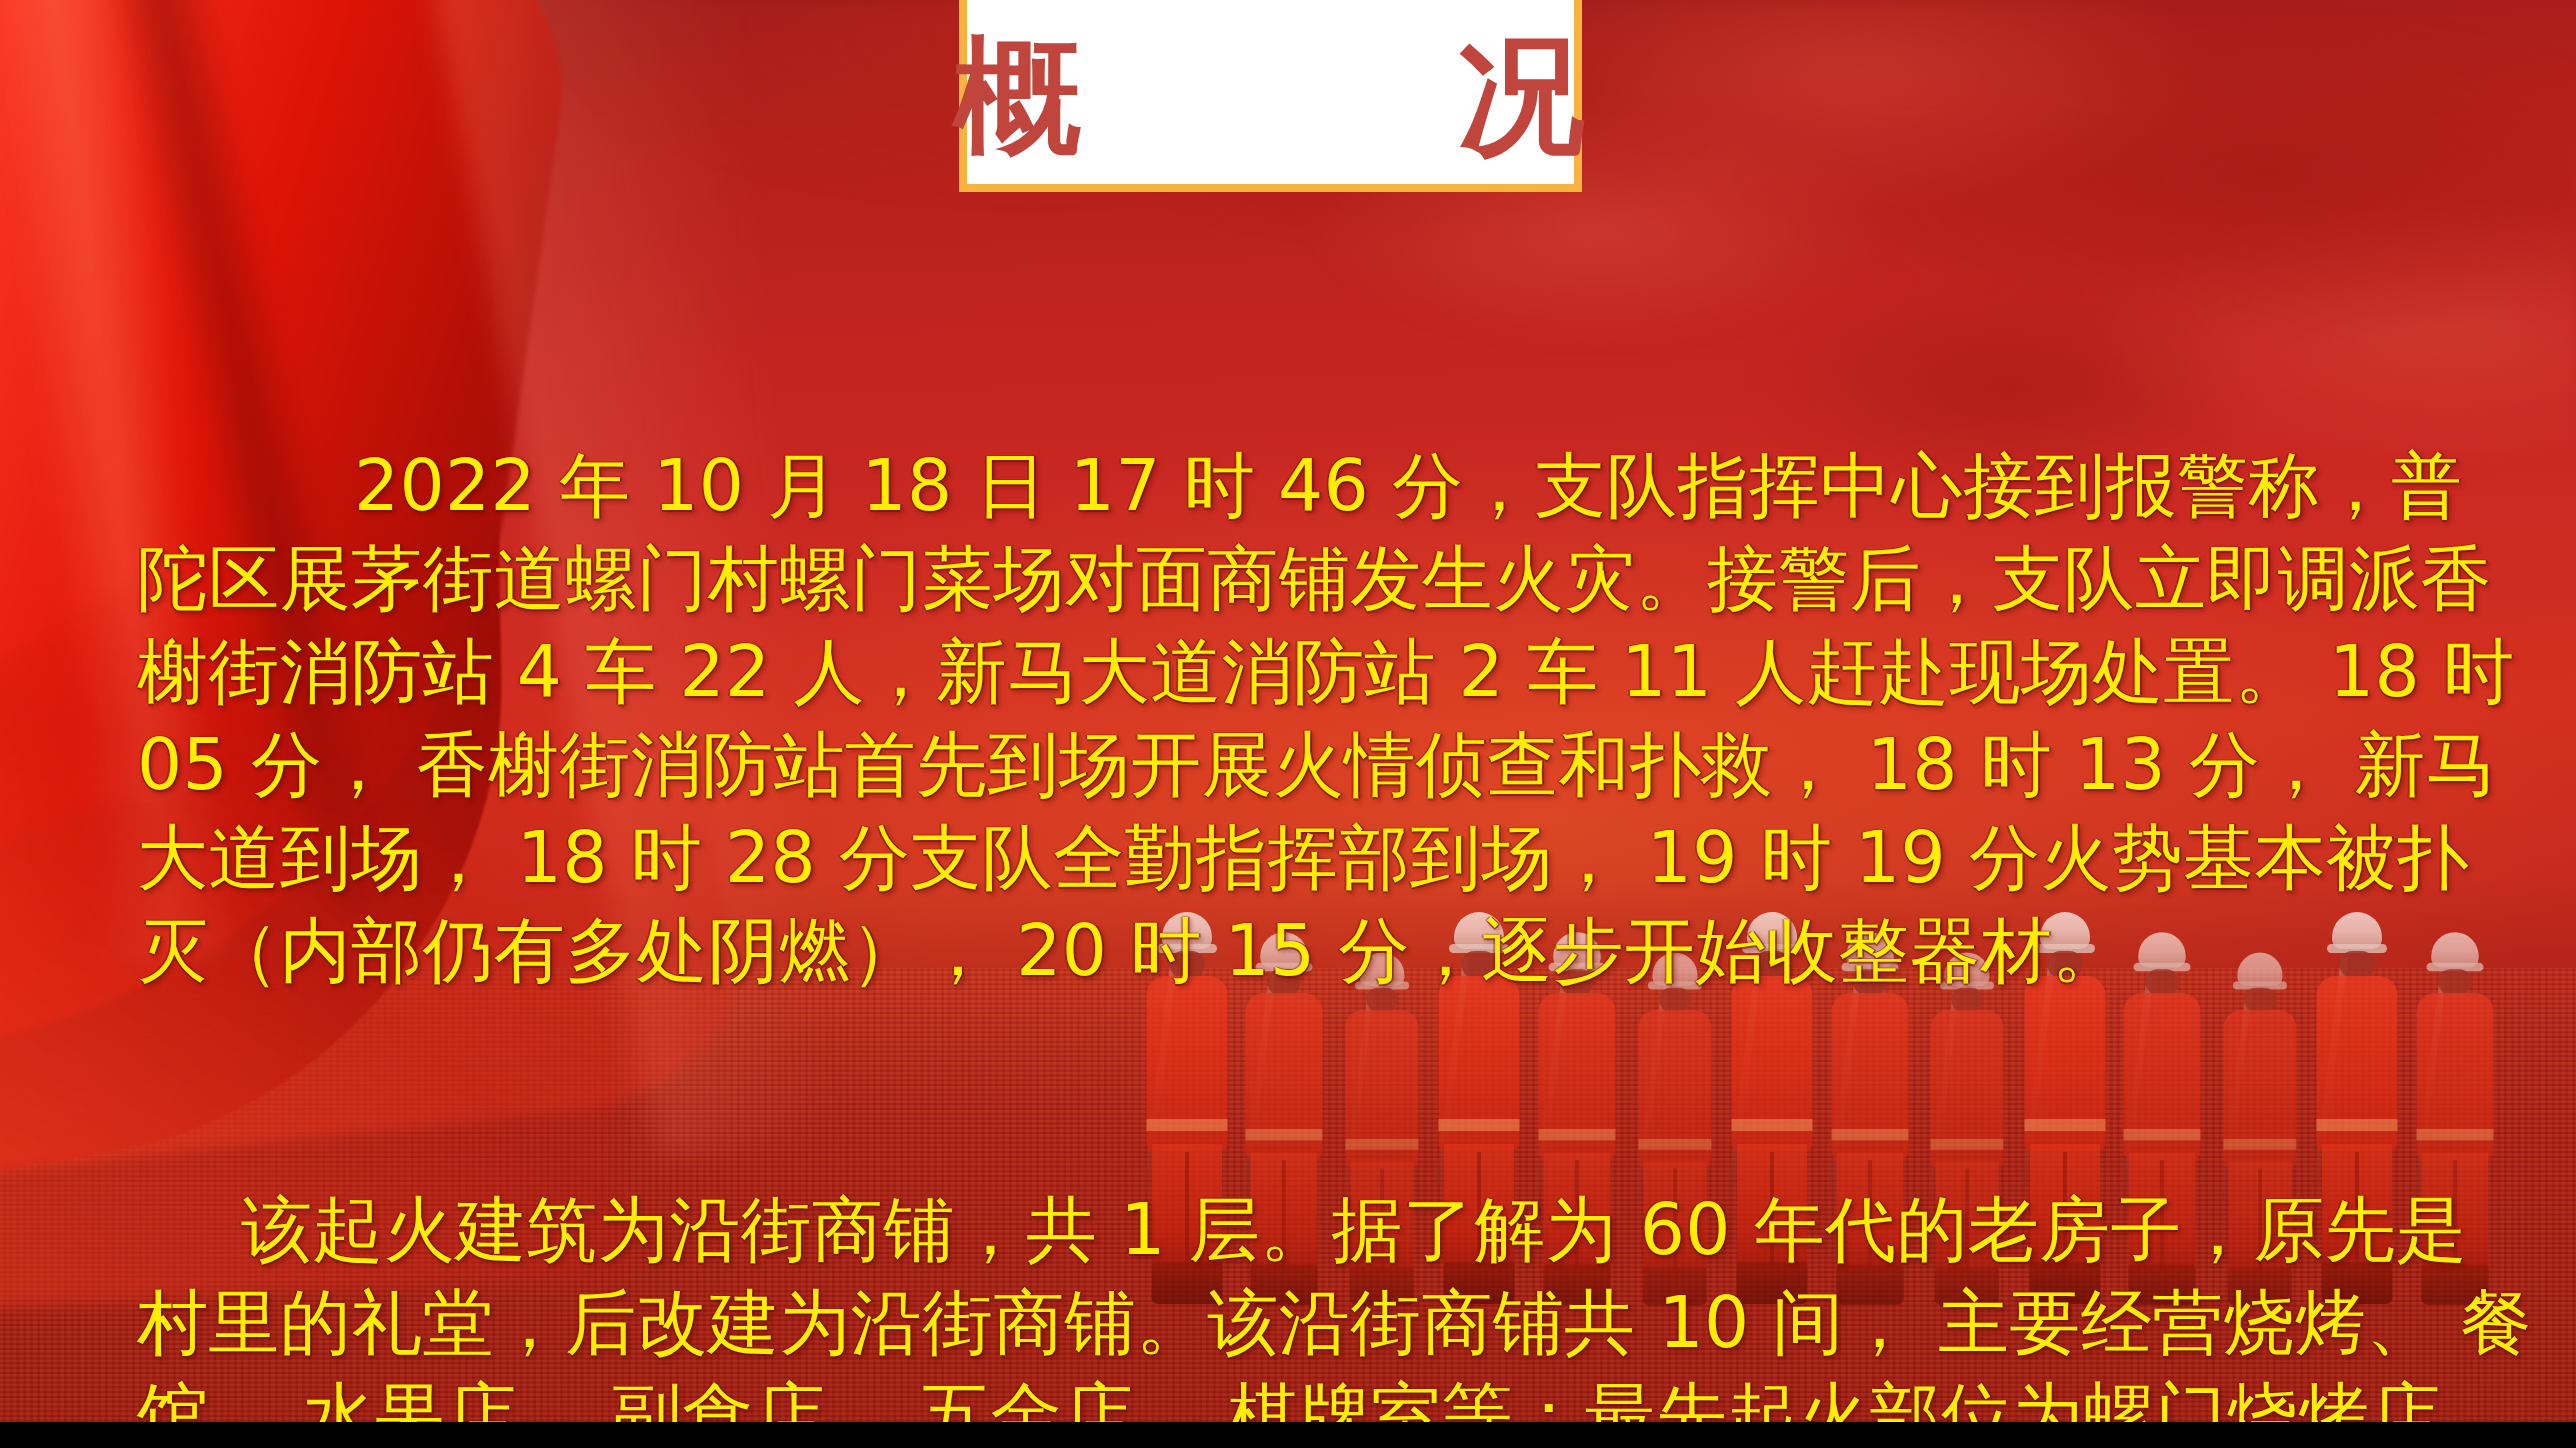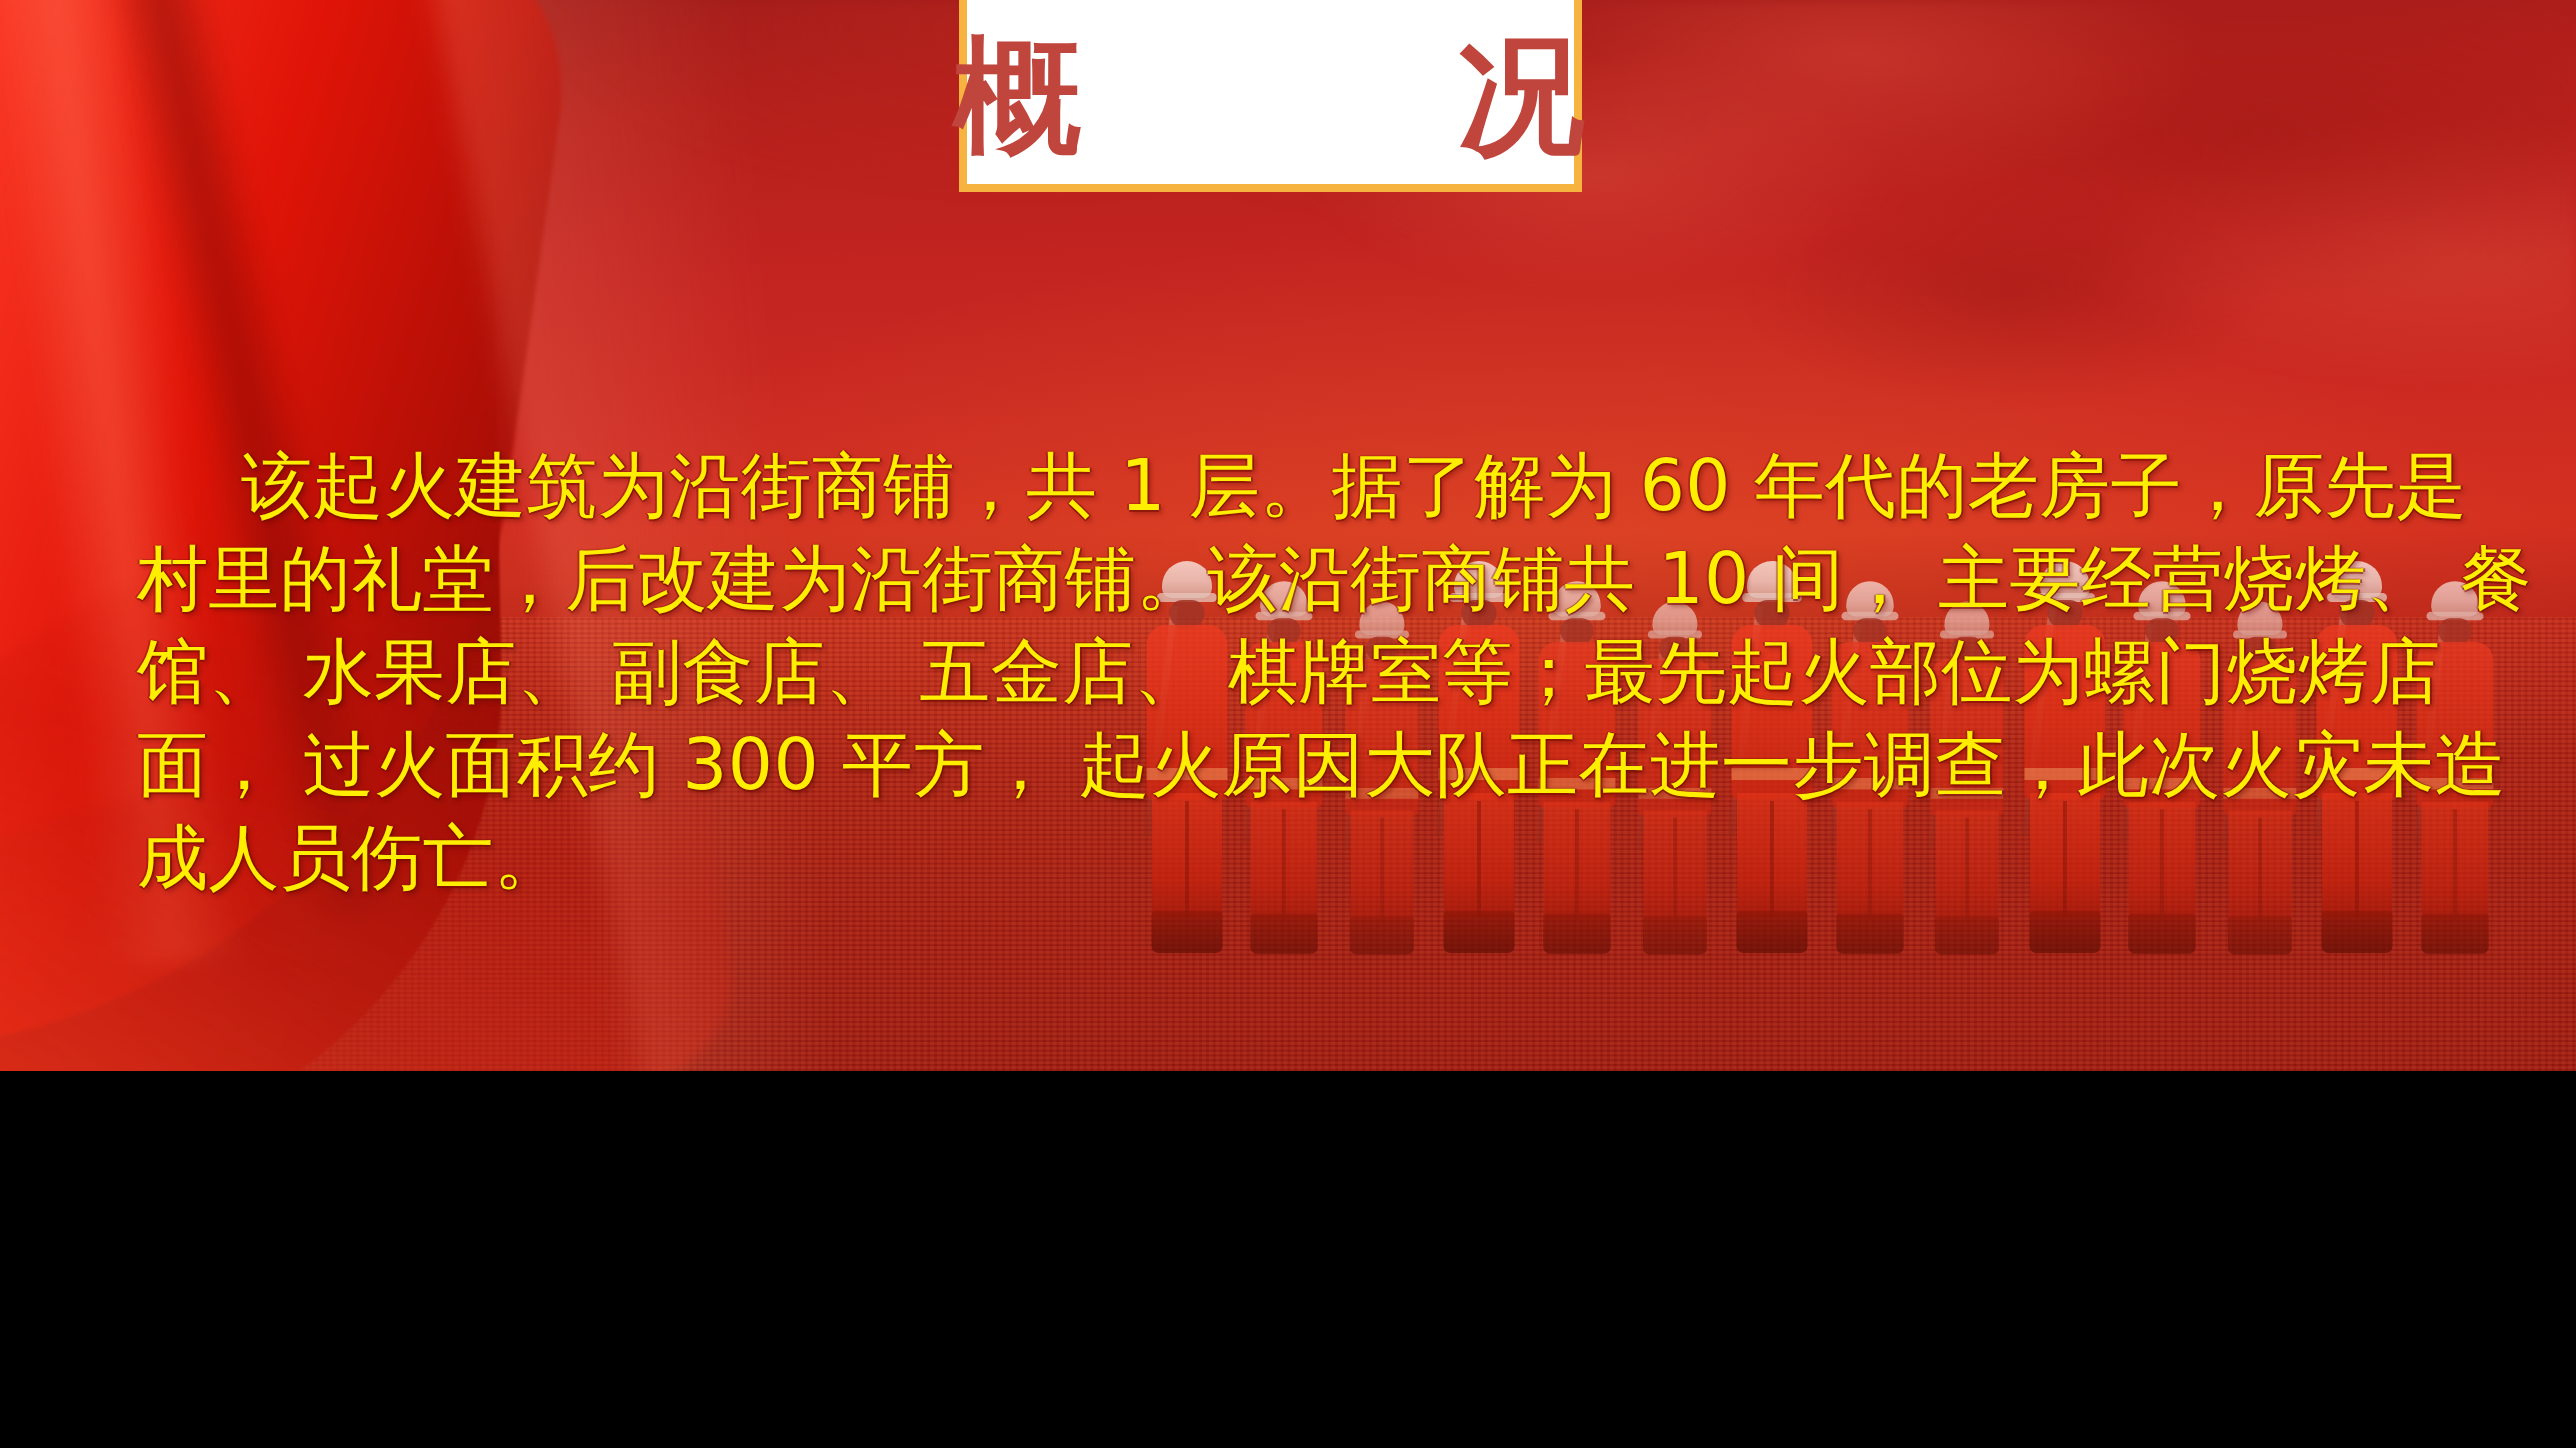--- a/index.html
+++ b/index.html
@@ -3,21 +3,21 @@
 <meta charset="utf-8">
 <style>
   html, body {
     margin: 0;
     padding: 0;
     background: #000;
   }
   .slide {
     position: relative;
     width: 2576px;
-    height: 1071px;
+    height: 1422px;
     overflow: hidden;
     font-family: "DejaVu Sans", "Liberation Sans", sans-serif;
     background: #b8221f;
   }
 
   
   .bg-base {
     position: absolute;
     inset: 0;
     background:
@@ -446,17 +446,18 @@
     <div class="silk-sweep"></div>
     <div class="silk-lower"></div>
     <div class="silk-hi"></div>
   </div>
 
   <div class="title-card">
     <div class="title-text">概        况</div>
   </div>
 
   <div class="body-copy">
+    <p class="para-1">2022 年 10 月 18 日 17 时 46 分，支队指挥中心接到报警称，普陀区展茅街道螺门村螺门菜场对面商铺发生火灾。接警后，支队立即调派香榭街消防站 4 车 22 人，新马大道消防站 2 车 11 人赶赴现场处置。 18 时 05 分， 香榭街消防站首先到场开展火情侦查和扑救， 18 时 13 分， 新马大道到场， 18 时 28 分支队全勤指挥部到场， 19 时 19 分火势基本被扑灭（内部仍有多处阴燃）， 20 时 15 分，逐步开始收整器材。</p>
     <p class="para-2">该起火建筑为沿街商铺，共 1 层。据了解为 60 年代的老房子，原先是村里的礼堂，后改建为沿街商铺。该沿街商铺共 10 间， 主要经营烧烤、 餐馆、 水果店、 副食店、 五金店、 棋牌室等；最先起火部位为螺门烧烤店面， 过火面积约 300 平方， 起火原因大队正在进一步调查，此次火灾未造成人员伤亡。</p>
   </div>
 
 </div>
 
 
 </body></html>

